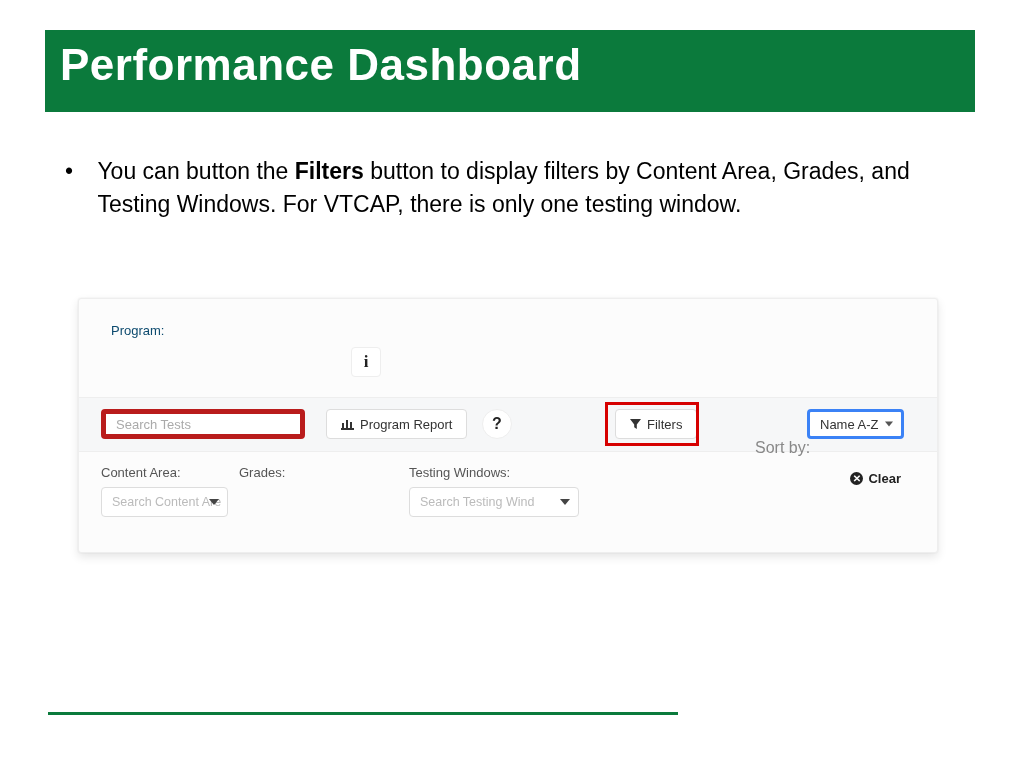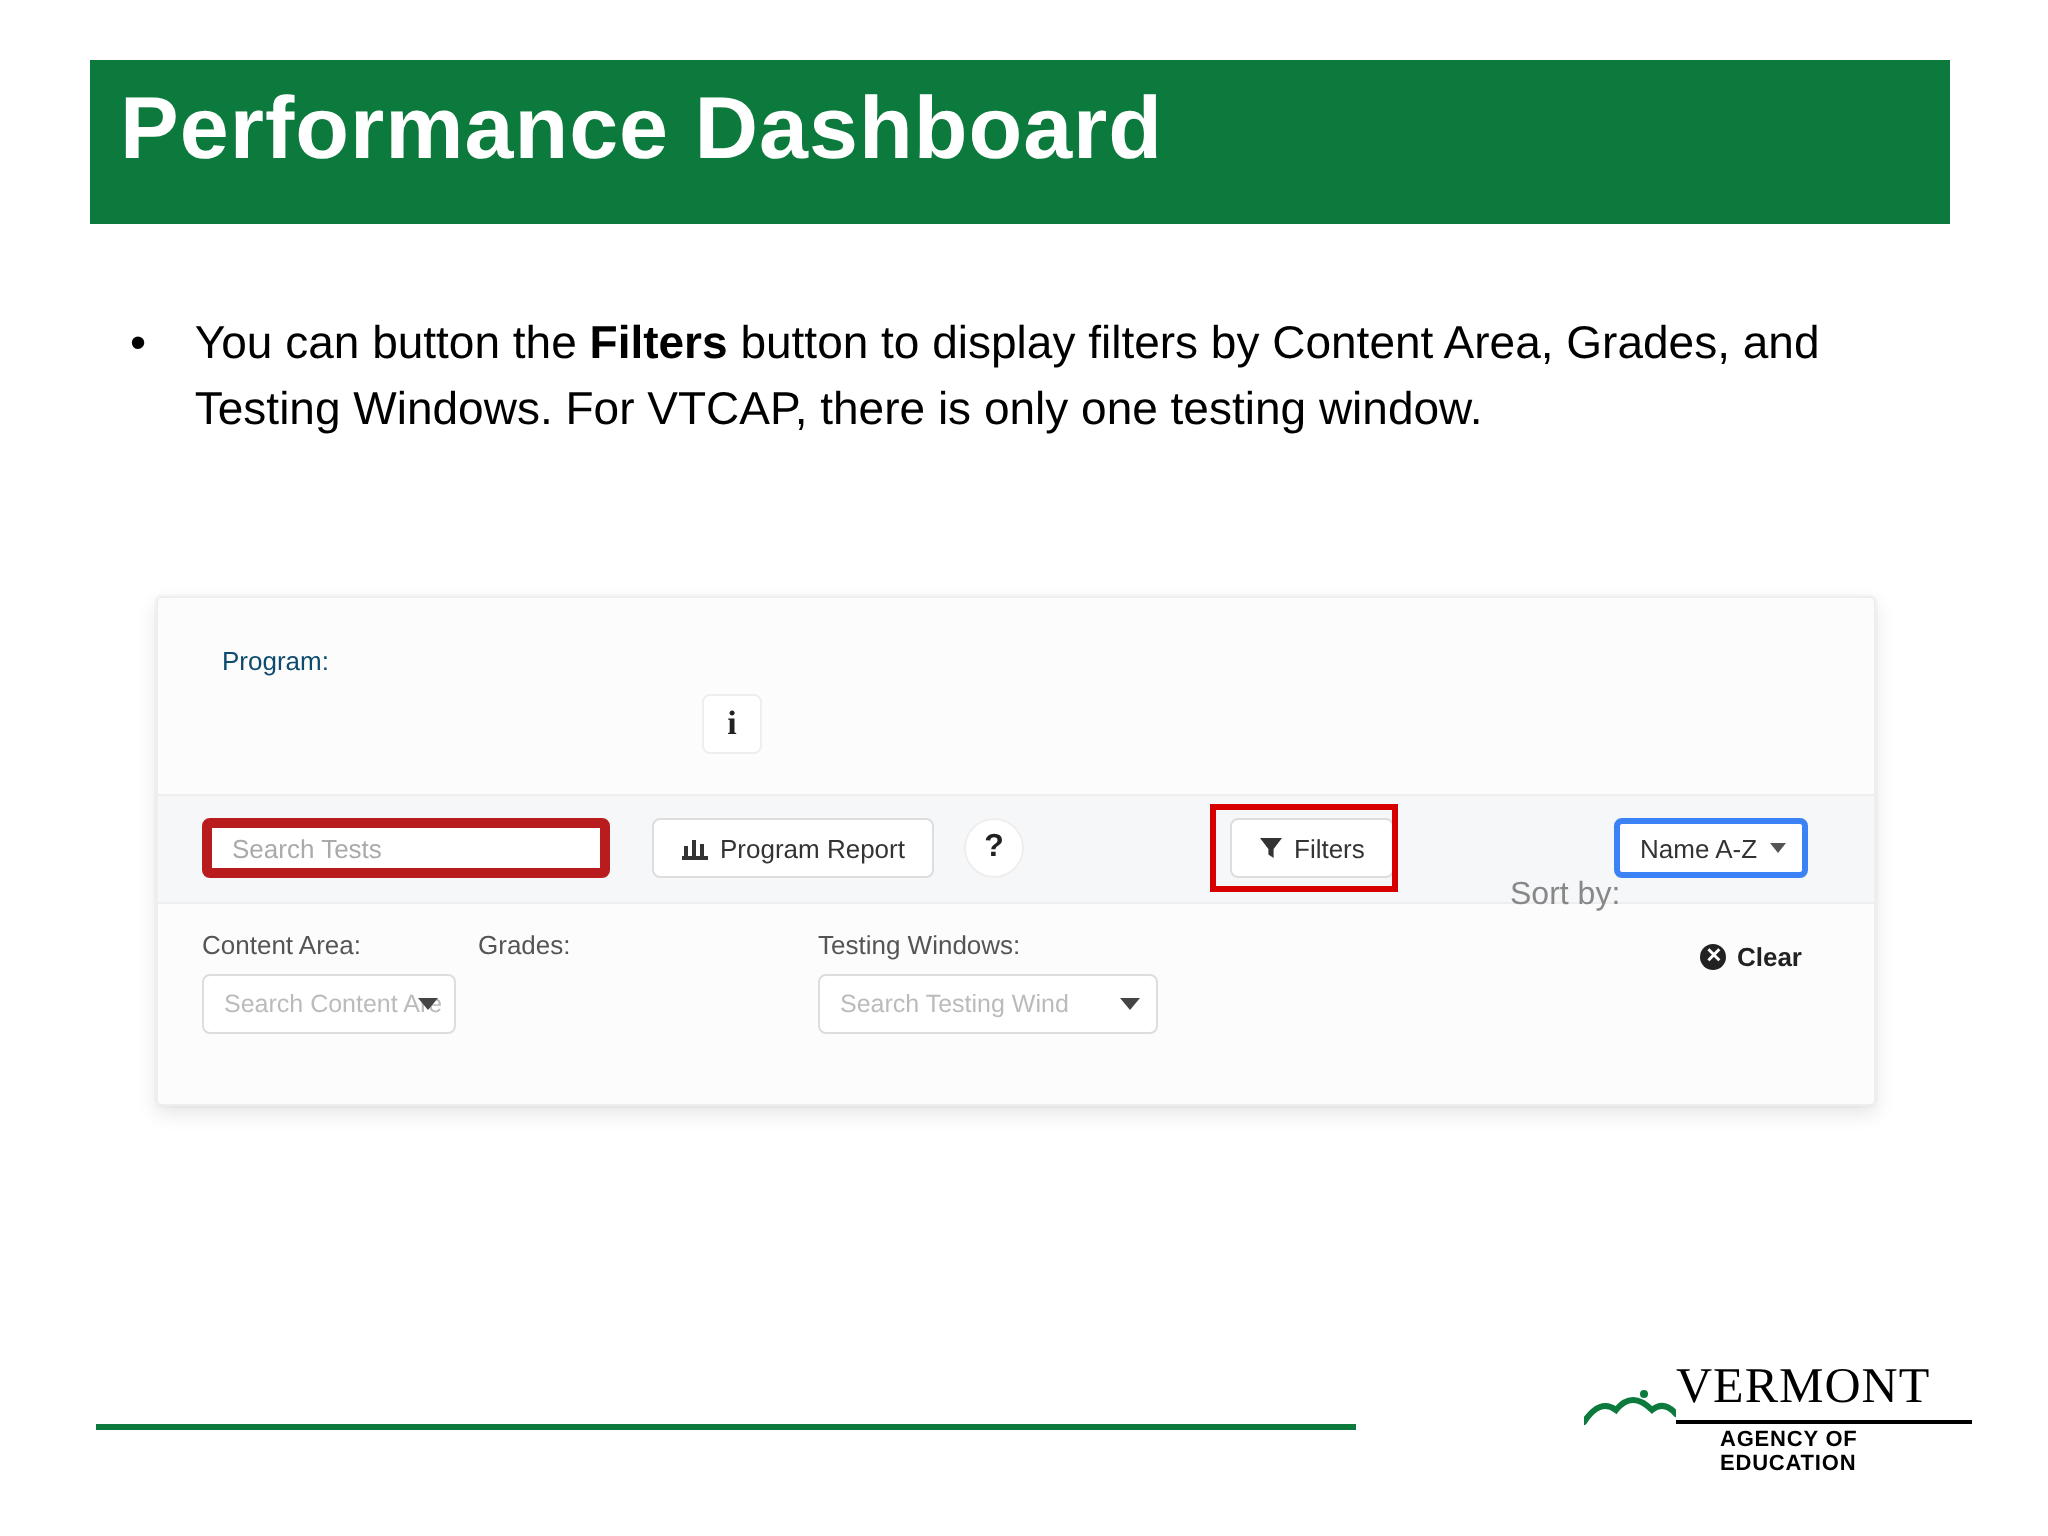--- a/index.html
+++ b/index.html
@@ -185,22 +185,13 @@
       </div>
     </div>
 
     <div class="clear-btn">
       <span class="xcirc">✕</span>
       <span>Clear</span>
     </div>
   </div>
 
   <div class="footer-line"></div>
-  <div class="vt-logo">
-    <svg class="mtn" width="46" height="20" viewBox="0 0 46 20">
-      <path d="M0 18 Q 8 6 16 12 Q 24 2 34 12 Q 40 7 46 14" stroke="#0b7a3c" stroke-width="3" fill="none" stroke-linecap="round"></path>
-      <circle cx="30" cy="4" r="2" fill="#0b7a3c"></circle>
-    </svg>
-    <div class="vt">VERMONT</div>
-    <div class="rule"></div>
-    <div class="sub">AGENCY OF EDUCATION</div>
-  </div>
 </div>
 
 </body></html>

